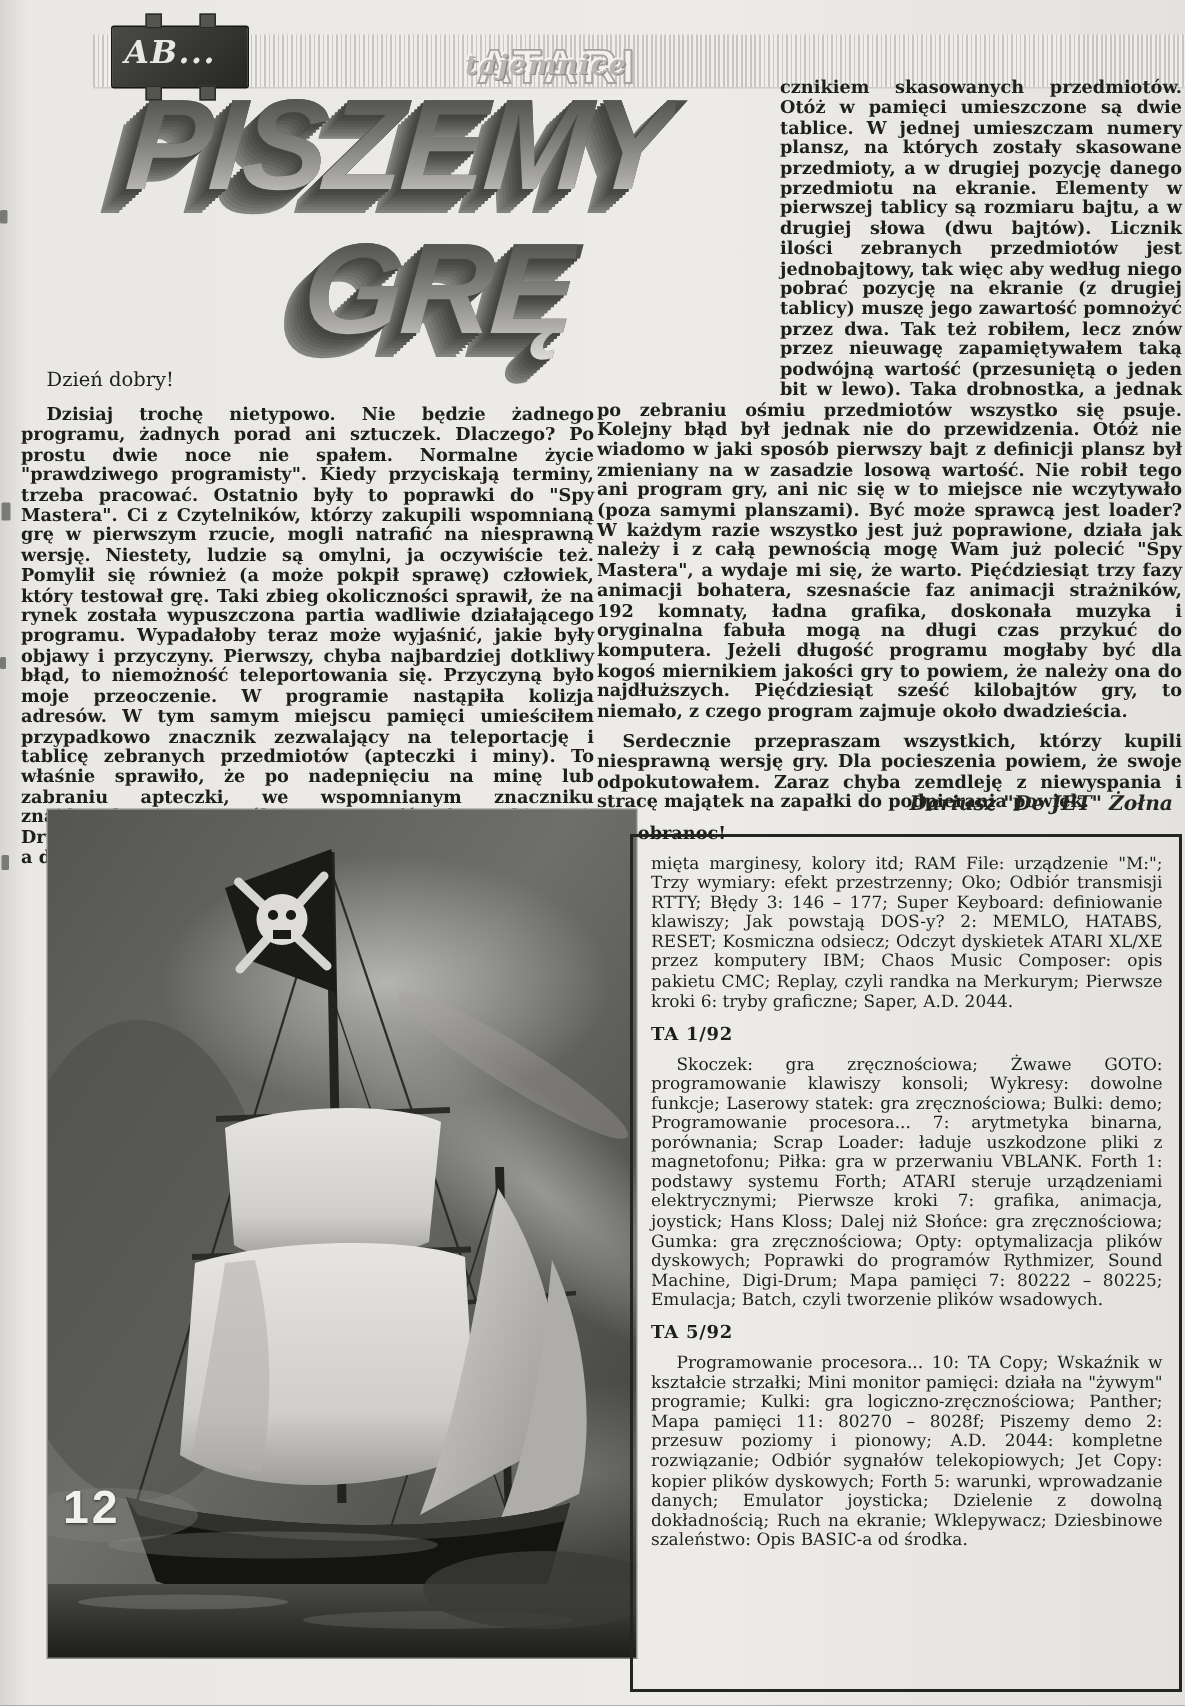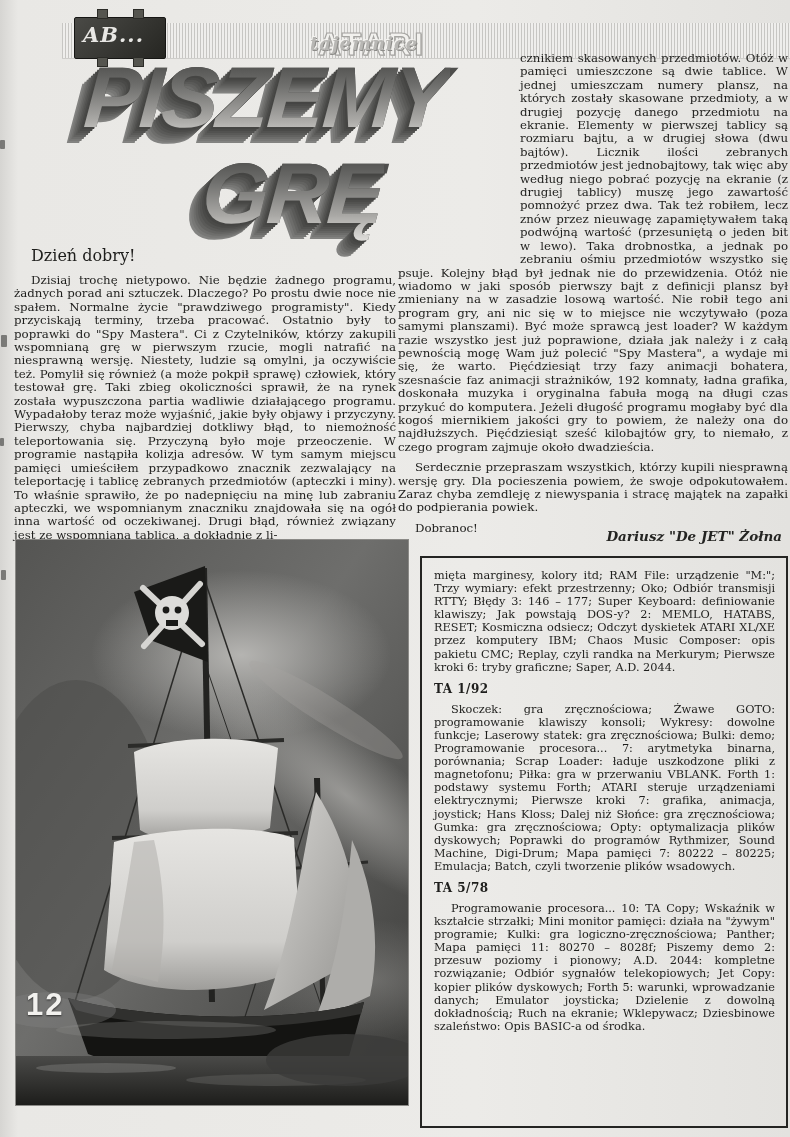--- a/index.html
+++ b/index.html
@@ -56,41 +56,41 @@
       -2px 2px 0 #454543,-4px 4px 0 #4a4a48,-6px 6px 0 #525250,
       -8px 8px 0 #5a5a58,-10px 10px 0 #636361,-12px 12px 0 #6d6d6b,
       -14px 14px 0 #777775,-16px 16px 0 #828280;
   }
   .t-face{
     background:linear-gradient(180deg,#3c3c3a 0%,#6f6f6d 38%,#a9a8a5 72%,#e4e3e0 100%);
     -webkit-background-clip:text;background-clip:text;
     color:transparent;-webkit-text-fill-color:transparent;
   }
   
-  .body-p{margin:0 0 7px 0;text-align:justify;font-size:11.8px;line-height:13.4px;}
+  .body-p{margin:0 0 7px 0;text-align:justify;font-size:11.8px;line-height:13.4px;font-weight:bold;}
   .indent{text-indent:17px;}
   .col-left{position:absolute;left:14px;top:246px;width:382px;}
-  .greet{margin:0 0 9px 0;text-indent:17px;font-size:16px;}
+  .greet{margin:0 0 9px 0;text-indent:17px;font-size:13px;}
   .col-right{position:absolute;left:398px;top:52px;width:390px;}
   .wrap-spacer{float:left;width:122px;height:212px;}
   .signature{
     position:absolute;left:430px;top:528px;width:352px;margin:0;
     text-align:right;font-style:italic;font-weight:bold;font-size:13.5px;color:#242422;
   }
   
   .toc-box{
     position:absolute;left:420px;top:556px;width:368px;height:572px;
     box-sizing:border-box;border:2px solid #242422;background:transparent;
     padding:11px 11px 8px 12px;overflow:hidden;
   }
   .toc-p{margin:0 0 8px 0;text-align:justify;font-size:11.3px;line-height:13.1px;}
   .toc-h{margin:6px 0 7px 0;font-family:"DejaVu Serif",serif;font-size:12px;
     font-weight:bold;letter-spacing:.5px;}
   
-  .photo{position:absolute;left:16px;top:540px;width:392px;height:565px;
+  .photo{position:absolute;left:32px;top:540px;width:392px;height:565px;
     background:#3c3c3a;box-shadow:0 0 0 1px #8b8a87;text-align:right;}
   .photo svg{display:block;}
   .page-num{
     position:absolute;left:10px;top:447px;
     font-family:"Liberation Sans",sans-serif;font-weight:bold;font-size:31px;
     color:#f2f1ee;letter-spacing:2px;text-shadow:0 1px 2px rgba(0,0,0,.6);
   }
 </style>
 </head>
 <body>
@@ -217,17 +217,17 @@
       <ellipse cx="150" cy="490" rx="110" ry="9" fill="#8d8d8b" opacity="0.3"></ellipse>
       <ellipse cx="310" cy="170" rx="90" ry="14" transform="rotate(32 310 170)" fill="#a5a4a1" opacity="0.35"></ellipse>
     </svg>
     <span class="page-num">12</span>
   </figure>
 
   <aside class="toc-box">
     <p class="toc-p">mięta marginesy, kolory itd; RAM File: urządzenie "M:"; Trzy wymiary: efekt przestrzenny; Oko; Odbiór transmisji RTTY; Błędy 3: 146 – 177; Super Keyboard: definiowanie klawiszy; Jak powstają DOS-y? 2: MEMLO, HATABS, RESET; Kosmiczna odsiecz; Odczyt dyskietek ATARI XL/XE przez komputery IBM; Chaos Music Composer: opis pakietu CMC; Replay, czyli randka na Merkurym; Pierwsze kroki 6: tryby graficzne; Saper, A.D. 2044.</p>
     <h3 class="toc-h">TA 1/92</h3>
     <p class="toc-p indent">Skoczek: gra zręcznościowa; Żwawe GOTO: programowanie klawiszy konsoli; Wykresy: dowolne funkcje; Laserowy statek: gra zręcznościowa; Bulki: demo; Programowanie procesora... 7: arytmetyka binarna, porównania; Scrap Loader: ładuje uszkodzone pliki z magnetofonu; Piłka: gra w przerwaniu VBLANK. Forth 1: podstawy systemu Forth; ATARI steruje urządzeniami elektrycznymi; Pierwsze kroki 7: grafika, animacja, joystick; Hans Kloss; Dalej niż Słońce: gra zręcznościowa; Gumka: gra zręcznościowa; Opty: optymalizacja plików dyskowych; Poprawki do programów Rythmizer, Sound Machine, Digi-Drum; Mapa pamięci 7: 80222 – 80225; Emulacja; Batch, czyli tworzenie plików wsadowych.</p>
-    <h3 class="toc-h">TA 5/78</h3>
+    <h3 class="toc-h">TA 5/92</h3>
     <p class="toc-p indent">Programowanie procesora... 10: TA Copy; Wskaźnik w kształcie strzałki; Mini monitor pamięci: działa na "żywym" programie; Kulki: gra logiczno-zręcznościowa; Panther; Mapa pamięci 11: 80270 – 8028f; Piszemy demo 2: przesuw poziomy i pionowy; A.D. 2044: kompletne rozwiązanie; Odbiór sygnałów telekopiowych; Jet Copy: kopier plików dyskowych; Forth 5: warunki, wprowadzanie danych; Emulator joysticka; Dzielenie z dowolną dokładnością; Ruch na ekranie; Wklepywacz; Dziesbinowe szaleństwo: Opis BASIC-a od środka.</p>
   </aside>
 
 </div>
 
 </body></html>

